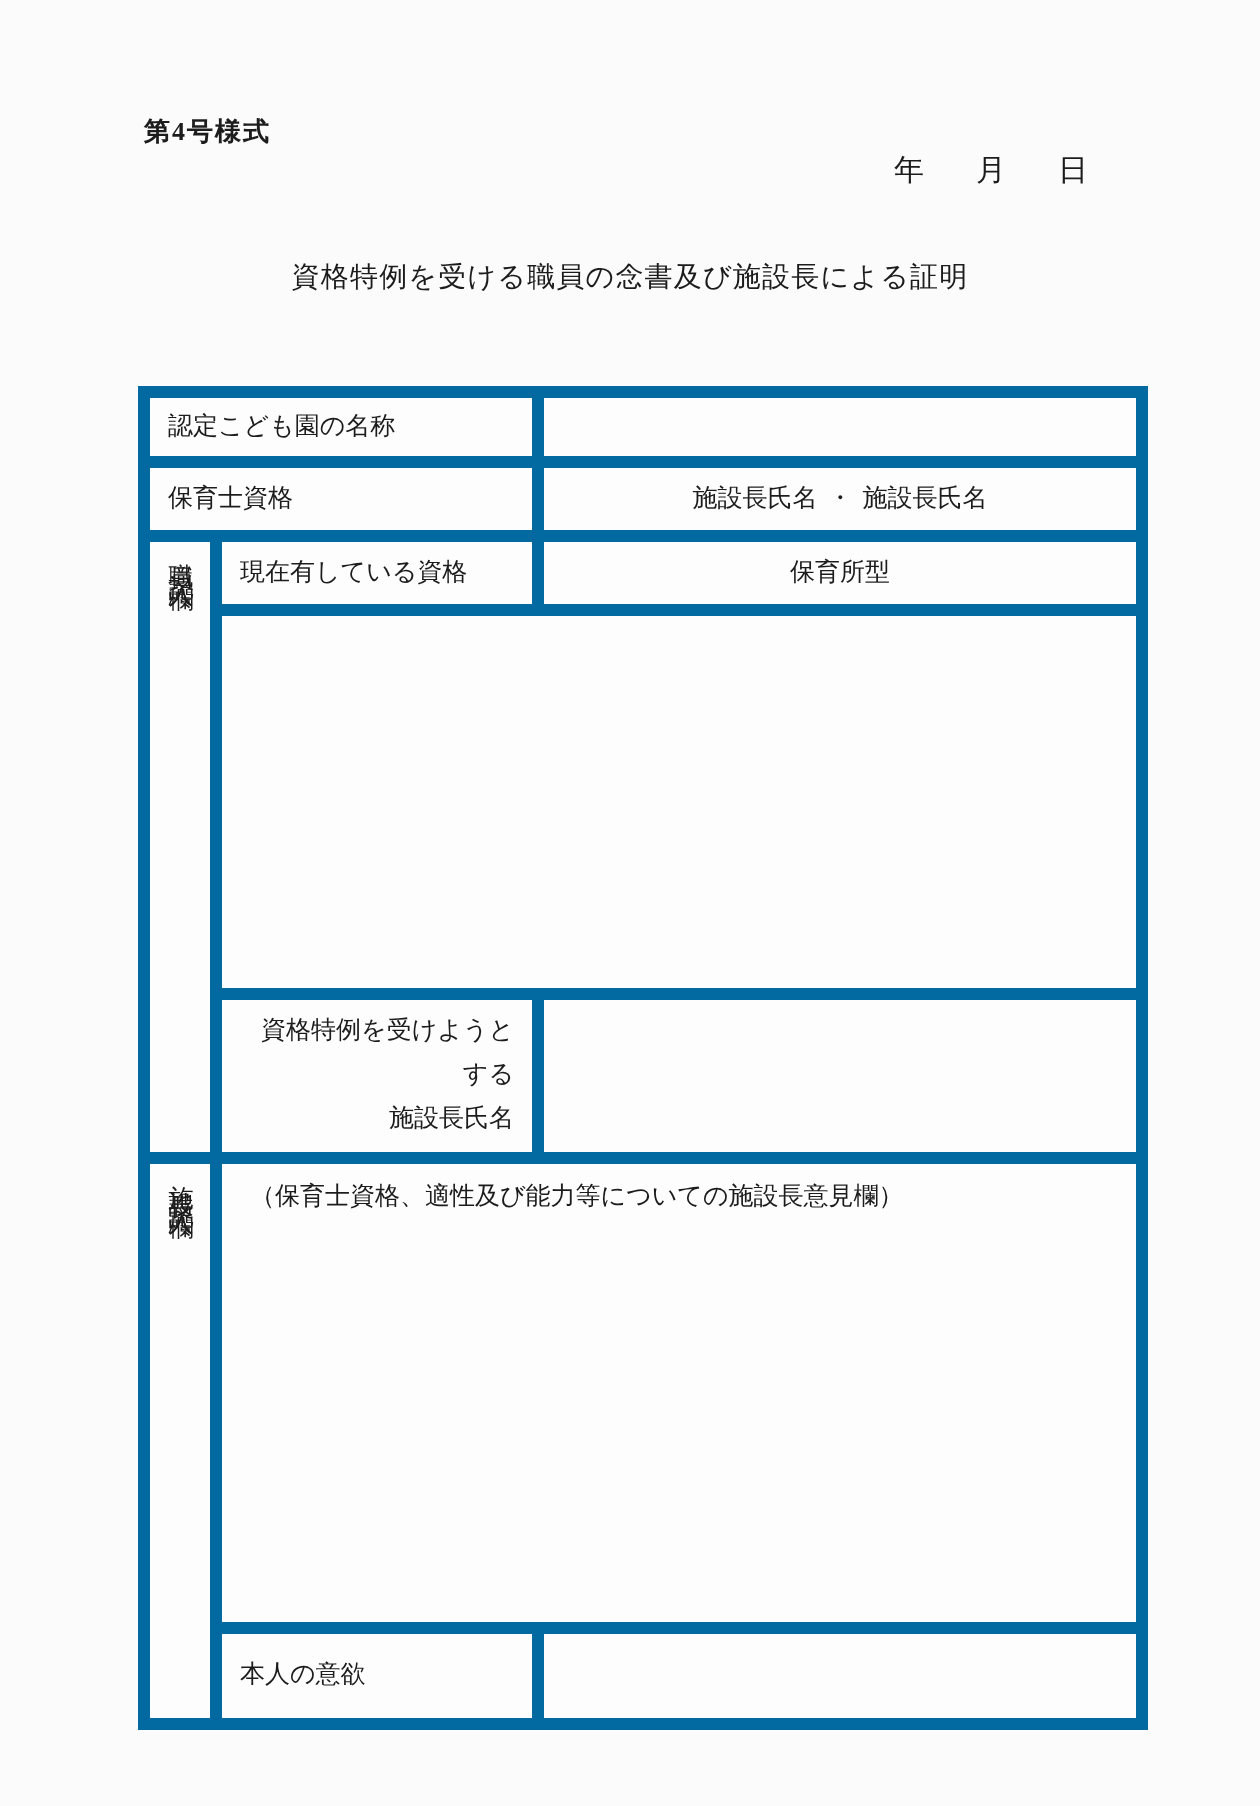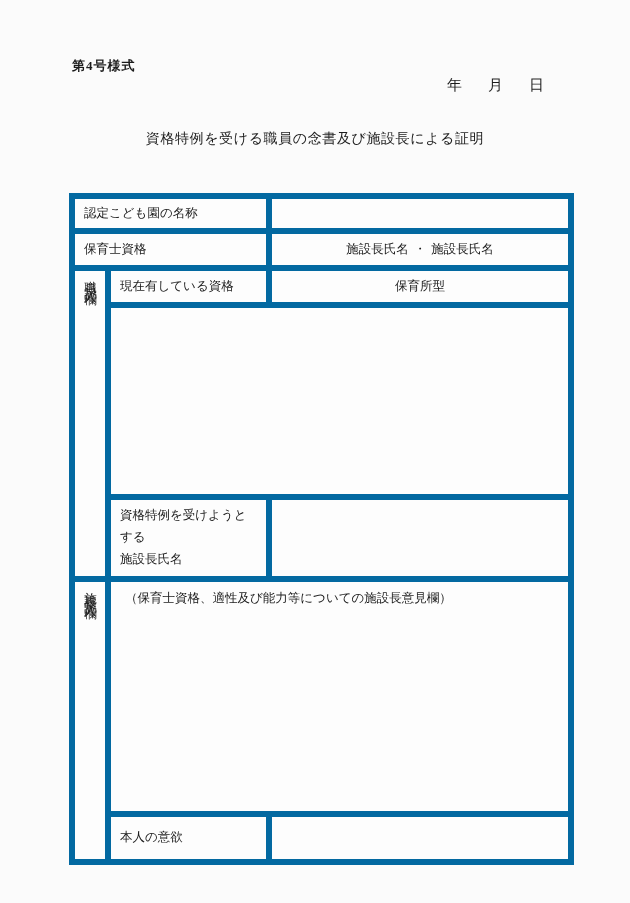--- a/index.html
+++ b/index.html
@@ -108,20 +108,21 @@
     writing-mode: vertical-rl;
     text-orientation: upright;
     letter-spacing: 3px;
     font-size: 12.5px;
     white-space: nowrap;
   }
 
   .two-line {
     padding: 5px 9px;
     line-height: 1.75;
+    text-align: right;
   }
 
   .h-name   { height: 29px; }
   .h-type   { height: 31px; }
   .h-qual   { height: 31px; }
   .h-memo   { height: 186px; }
   .h-person { height: 43px; }
   .h-op     { height: 229px; }
   .h-dir    { height: 42px; }
 

